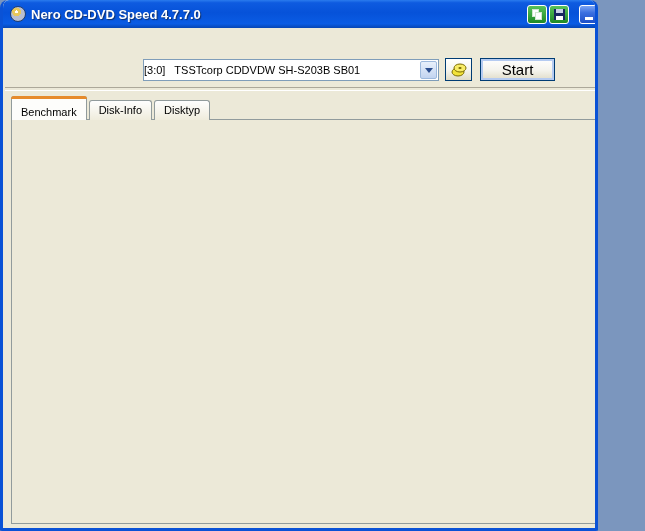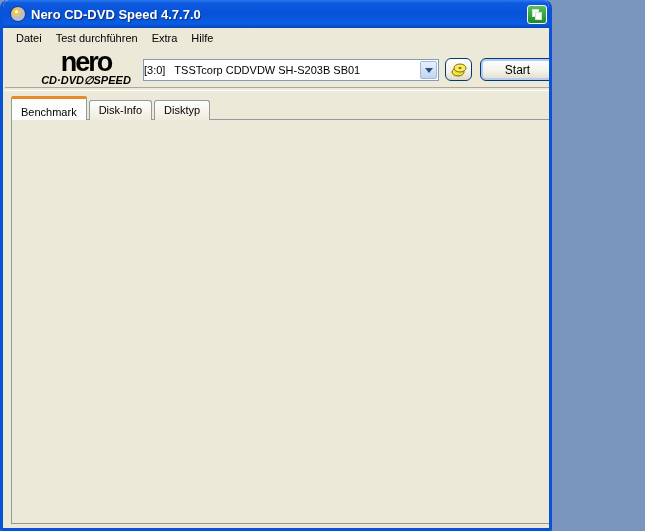--- a/index.html
+++ b/index.html
@@ -1,20 +1,20 @@
 <!DOCTYPE html>
 <html><head>
 <meta charset="utf-8">
 <style>
   * { margin:0; padding:0; box-sizing:border-box; }
   html,body { background:#7B96BE; }
   body { font-family:"Liberation Sans", sans-serif; }
 
   .window{
-    position:relative; width:552px; height:531px;
+    position:relative; width:598px; height:531px;
     background:#ECE9D8;
     border-left:3px solid #0A52D6; border-right:3px solid #0A52D6; border-bottom:3px solid #0A52D6;
     border-radius:8px 8px 2px 2px;
     overflow:hidden;
   }
 
   
   .titlebar{
     position:absolute; left:0; top:0; width:645px; height:28px;
     background:linear-gradient(180deg,#2A7BEE 0%,#0E5BE0 10%,#0652D9 45%,#0A5CE4 85%,#0646B4 100%);
@@ -52,23 +52,23 @@
   .logo{ position:absolute; left:28px; top:4px; width:110px; text-align:center; color:#000; }
   .logo-line1{ font-size:27px; font-weight:900; letter-spacing:-2px; line-height:23px; }
   .logo-line2{ font-size:11px; font-weight:900; font-style:italic; letter-spacing:0px; }
   .combo{ position:absolute; left:140px; top:12px; width:296px; height:22px; background:#fff;
     border:1px solid #7F9DB9; display:flex; align-items:center; }
   .combo-text{ flex:1; font-size:11px; color:#000; white-space:pre; }
   .combo-arrow{ width:17px; height:18px; margin-right:1px; border:1px solid #9DB9DD; border-radius:2px;
     background:linear-gradient(180deg,#E8F0FB,#C2D4F0); display:flex; align-items:center; justify-content:center; }
   .combo-arrow:before{ content:""; width:0; height:0; border-left:4px solid transparent;
     border-right:4px solid transparent; border-top:5px solid #2A4D8E; }
-  .xp-btn{ position:absolute; height:23px; border:1px solid #003C74; border-radius:6px;
+  .xp-btn{ position:absolute; height:23px; border:1px solid #003C74; border-radius:0;
     background:linear-gradient(180deg,#FFFFFF 0%,#F4F3EC 55%,#E0DCC8 100%);
-    font-size:12px; color:#000; display:flex; align-items:center; justify-content:center; }
+    font-size:15px; color:#000; display:flex; align-items:center; justify-content:center; }
   .btn-eject{ left:442px; top:11px; width:27px; }
   .btn-start{ left:477px; top:11px; width:75px; box-shadow:inset 0 0 0 2px #B5CBF1; }
   .btn-quit{ left:558px; top:11px; width:75px; }
 
   
   .tabs{ position:absolute; left:8px; top:96px; height:24px; display:flex; align-items:flex-end; z-index:3; }
   .tab{ font-size:11px; color:#000; padding:3px 9px 4px 9px; border:1px solid #919B9C; border-bottom:none;
     border-radius:3px 3px 0 0; background:linear-gradient(180deg,#FEFEFE,#EFECDC); margin-right:2px; height:20px; }
   .tab.active{ background:#FDFDFB; height:24px; padding-top:9px; position:relative; }
   .tab.active:before{ content:""; position:absolute; left:-1px; right:-1px; top:-1px; height:3px;
@@ -145,32 +145,22 @@
     <div class="tb-btn tb-blue">
       <div class="glyph-max"></div>
     </div>
     <div class="tb-btn tb-red">
       <svg width="10" height="10">
         <path d="M1,1 L9,9 M9,1 L1,9" stroke="#fff" stroke-width="2"></path>
       </svg>
     </div>
   </div>
 
-  <div class="menubar" id="menubar">
-      <div class="menu-item">Datei</div>
-      <div class="menu-item">Test durchführen</div>
-      <div class="menu-item">Extra</div>
-      <div class="menu-item">Hilfe</div>
-    </div>
 
   <div class="toolbar">
-    <div class="logo">
-      <div class="logo-line1">nero</div>
-      <div class="logo-line2">CD·DVD∅SPEED</div>
-    </div>
     <div class="combo">
       <div class="combo-text">[3:0]   TSSTcorp CDDVDW SH-S203B SB01</div>
       <div class="combo-arrow"></div>
     </div>
     <div class="xp-btn btn-eject">
       <svg width="16" height="14">
         <ellipse cx="7" cy="9" rx="6" ry="4" fill="#F2E23A" stroke="#7A6A00"></ellipse>
         <ellipse cx="9" cy="5" rx="6" ry="4" fill="#F8EC66" stroke="#7A6A00"></ellipse>
         <ellipse cx="9" cy="5" rx="1.6" ry="1.1" fill="#7A6A00"></ellipse>
       </svg>

